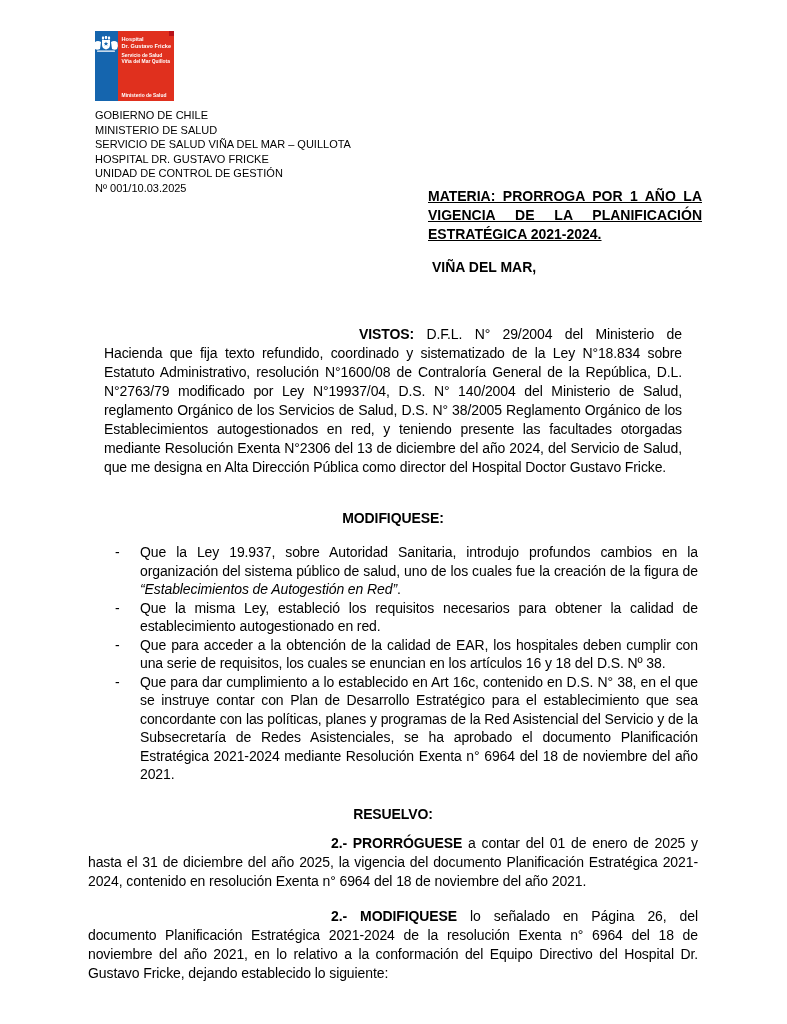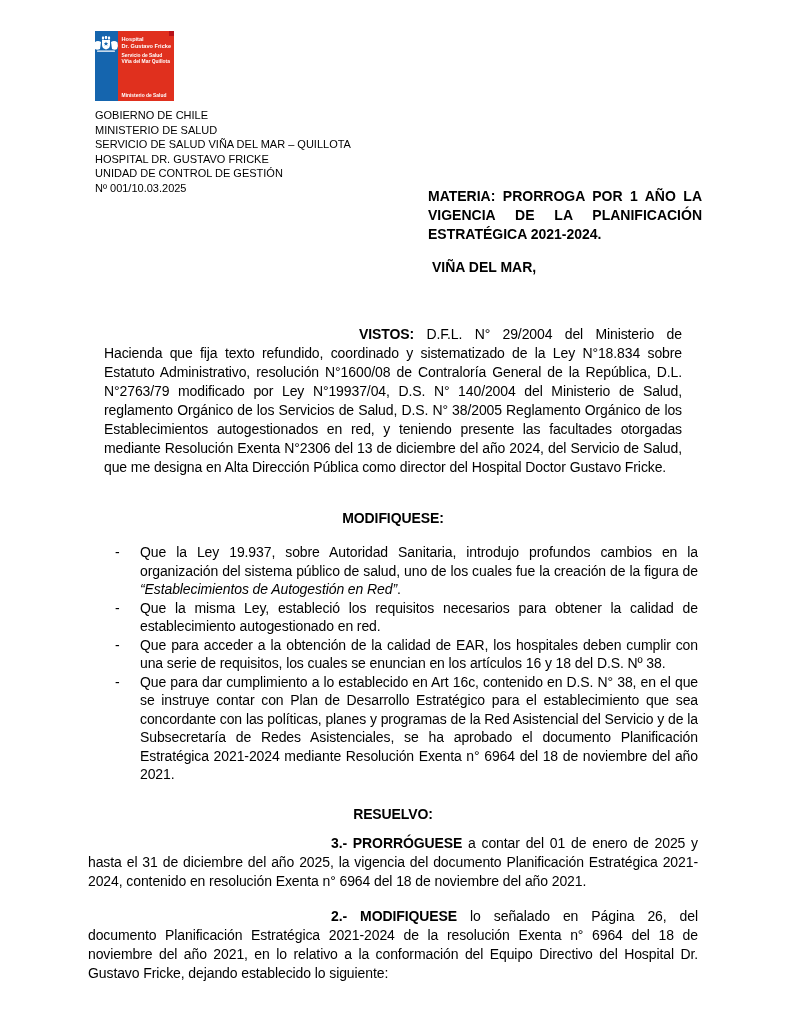--- a/index.html
+++ b/index.html
@@ -25,21 +25,21 @@
   .svc-line { font-size: 4.9px; font-weight: bold; line-height: 5.9px; white-space: nowrap; }
   .ministry-line { position: absolute; left: 4px; bottom: 3px; font-size: 4.9px; font-weight: bold; white-space: nowrap; }
 
   
   .letterhead-text { position: absolute; left: 95px; top: 108px; font-size: 11px; line-height: 14.6px; }
   .letterhead-text div { white-space: nowrap; }
 
   
   .res-block { position: absolute; left: 428px; top: 168px; width: 274px; font-size: 14px; font-weight: bold; line-height: 19px; }
   .res-title { margin: 0; }
-  .res-materia { margin: 19px 0 0 0; text-align: justify; }
+  .res-materia { margin: 19px 0 0 0; text-align: justify; text-decoration: underline; }
   .res-place { margin: 14px 0 0 4px; }
 
   
   .doc-body { position: absolute; left: 88px; top: 309px; width: 610px; font-size: 14px; line-height: 19px; text-align: justify; letter-spacing: -0.1px; }
   .vistos { margin: 16px; text-indent: 255px; }
   .heading-center { text-align: center; font-weight: bold; }
   .considerando-heading { margin: 32px 0 0 0; }
   .bullets { margin-top: 15px; line-height: 18.5px; }
   .bullet-item { display: flex; }
   .bullet-dash { flex: 0 0 52px; padding-left: 27px; }
@@ -116,21 +116,21 @@
         <p class="bullet-text">Que para acceder a la obtención de la calidad de EAR, los hospitales deben cumplir con una serie de requisitos, los cuales se enuncian en los artículos 16 y 18 del D.S. Nº 38.</p>
       </div>
       <div class="bullet-item">
         <span class="bullet-dash">-</span>
         <p class="bullet-text">Que para dar cumplimiento a lo establecido en Art 16c, contenido en D.S. N° 38, en el que se instruye contar con Plan de Desarrollo Estratégico para el establecimiento que sea concordante con las políticas, planes y programas de la Red Asistencial del Servicio y de la Subsecretaría de Redes Asistenciales, se ha aprobado el documento Planificación Estratégica 2021-2024 mediante Resolución Exenta n° 6964 del 18 de noviembre del año 2021.</p>
       </div>
     </div>
 
     <p class="heading-center resuelvo-heading">RESUELVO:</p>
 
-    <p class="clause clause-1"><b>3.- PRORRÓGUESE</b><span> a contar del 01 de enero de 2025 y hasta el 31 de diciembre del año 2025, la vigencia del documento Planificación Estratégica 2021-2024, contenido en resolución Exenta n° 6964 del 18 de noviembre del año 2021.</span></p>
+    <p class="clause clause-1"><b>2.- PRORRÓGUESE</b><span> a contar del 01 de enero de 2025 y hasta el 31 de diciembre del año 2025, la vigencia del documento Planificación Estratégica 2021-2024, contenido en resolución Exenta n° 6964 del 18 de noviembre del año 2021.</span></p>
 
     <p class="clause clause-2"><b>2.- MODIFIQUESE</b><span> lo señalado en Página 26, del documento Planificación Estratégica 2021-2024 de la resolución Exenta n° 6964 del 18 de noviembre del año 2021, en lo relativo a la conformación del Equipo Directivo del Hospital Dr. Gustavo Fricke, dejando establecido lo siguiente:</span></p>
 
     <p class="donde-dice">Donde dice:</p>
 
   </div>
 
 </div>
 
 </body></html>

